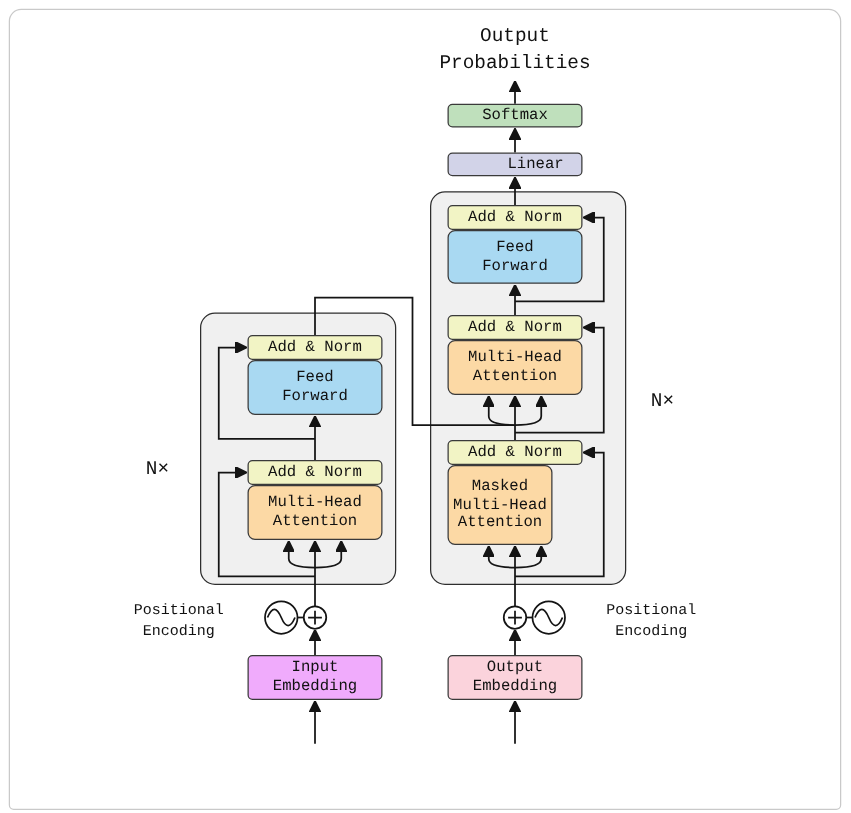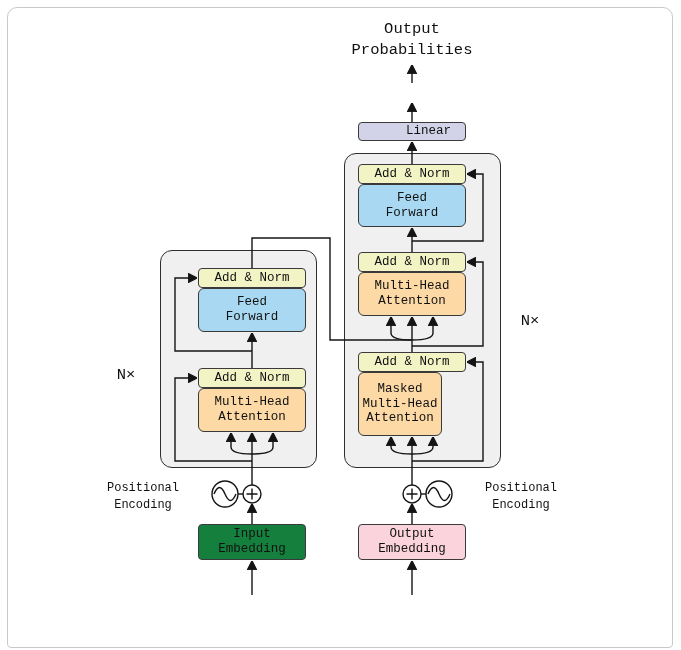--- a/index.html
+++ b/index.html
@@ -85,41 +85,42 @@
       <path fill="none" d="M421 494 H426"></path>
       <circle cx="439" cy="494" r="13" fill="#ffffff"></circle>
       <path fill="none" d="M428 494 Q433.5 481 439 494 Q444.5 507 450 494"></path>
       <circle cx="412" cy="494" r="9" fill="#ffffff"></circle>
       <path fill="none" d="M412 488.5 V499.5 M406.5 494 H417.5"></path>
     </g>
   </svg>
 
   <div class="lbl title" style="left:342px; top:19px; width:140px;">Output
 Probabilities</div>
+  <div class="box" style="left: 358px; top: 83px; width: 108px; height: 19px; background-color: rgb(191, 224, 188);">Softmax</div>
   <div class="box" style="left: 358px; top: 122px; width: 108px; height: 19px; background-color: rgb(210, 211, 232); padding-left: 33px;">Linear</div>
 
   <div class="box" style="left: 358px; top: 164px; width: 108px; height: 20px; background-color: rgb(242, 244, 197);">Add &amp; Norm</div>
   <div class="box tall" style="left: 358px; top: 184px; width: 108px; height: 43px; background-color: rgb(169, 217, 242);">Feed
 Forward</div>
   <div class="box" style="left: 358px; top: 252px; width: 108px; height: 20px; background-color: rgb(242, 244, 197);">Add &amp; Norm</div>
   <div class="box tall" style="left: 358px; top: 272px; width: 108px; height: 44px; background-color: rgb(252, 217, 165);">Multi-Head
 Attention</div>
   <div class="box" style="left: 358px; top: 352px; width: 108px; height: 20px; background-color: rgb(242, 244, 197);">Add &amp; Norm</div>
   <div class="box tall" style="left: 358px; top: 372px; width: 84px; height: 64px; background-color: rgb(252, 217, 165);">Masked
 Multi-Head
 Attention</div>
 
   <div class="box" style="left: 198px; top: 268px; width: 108px; height: 20px; background-color: rgb(242, 244, 197);">Add &amp; Norm</div>
   <div class="box tall" style="left: 198px; top: 288px; width: 108px; height: 44px; background-color: rgb(169, 217, 242);">Feed
 Forward</div>
   <div class="box" style="left: 198px; top: 368px; width: 108px; height: 20px; background-color: rgb(242, 244, 197);">Add &amp; Norm</div>
   <div class="box tall" style="left: 198px; top: 388px; width: 108px; height: 44px; background-color: rgb(252, 217, 165);">Multi-Head
 Attention</div>
 
-  <div class="box" style="left: 198px; top: 524px; width: 108px; height: 36px; background-color: #15803d;">Input
+  <div class="box" style="left: 198px; top: 524px; width: 108px; height: 36px; background-color: #f0abfc;">Input
 Embedding</div>
   <div class="box" style="left: 358px; top: 524px; width: 108px; height: 36px; background-color: rgb(251, 211, 220);">Output
 Embedding</div>
 
   <div class="lbl nx" style="left:104px; top:365px; width:44px;">N×</div>
   <div class="lbl nx" style="left:508px; top:311px; width:44px;">N×</div>
   <div class="lbl small" style="left:88px; top:480px; width:110px;">Positional
 Encoding</div>
   <div class="lbl small" style="left:466px; top:480px; width:110px;">Positional
 Encoding</div>

